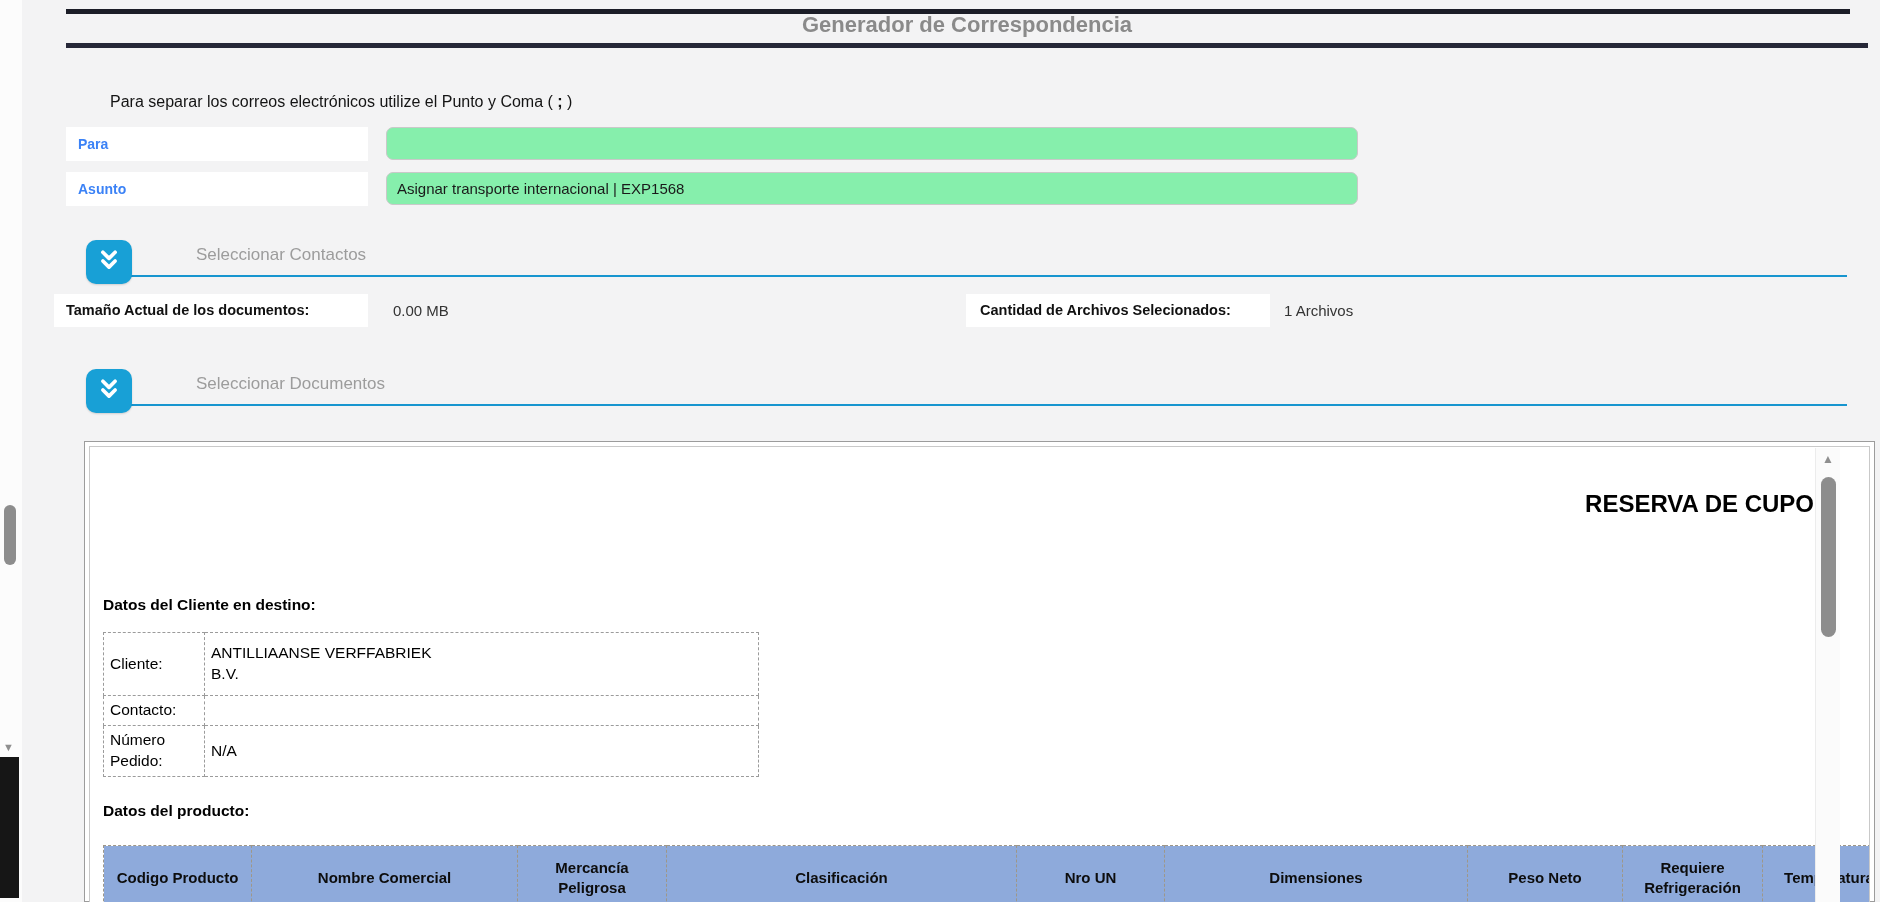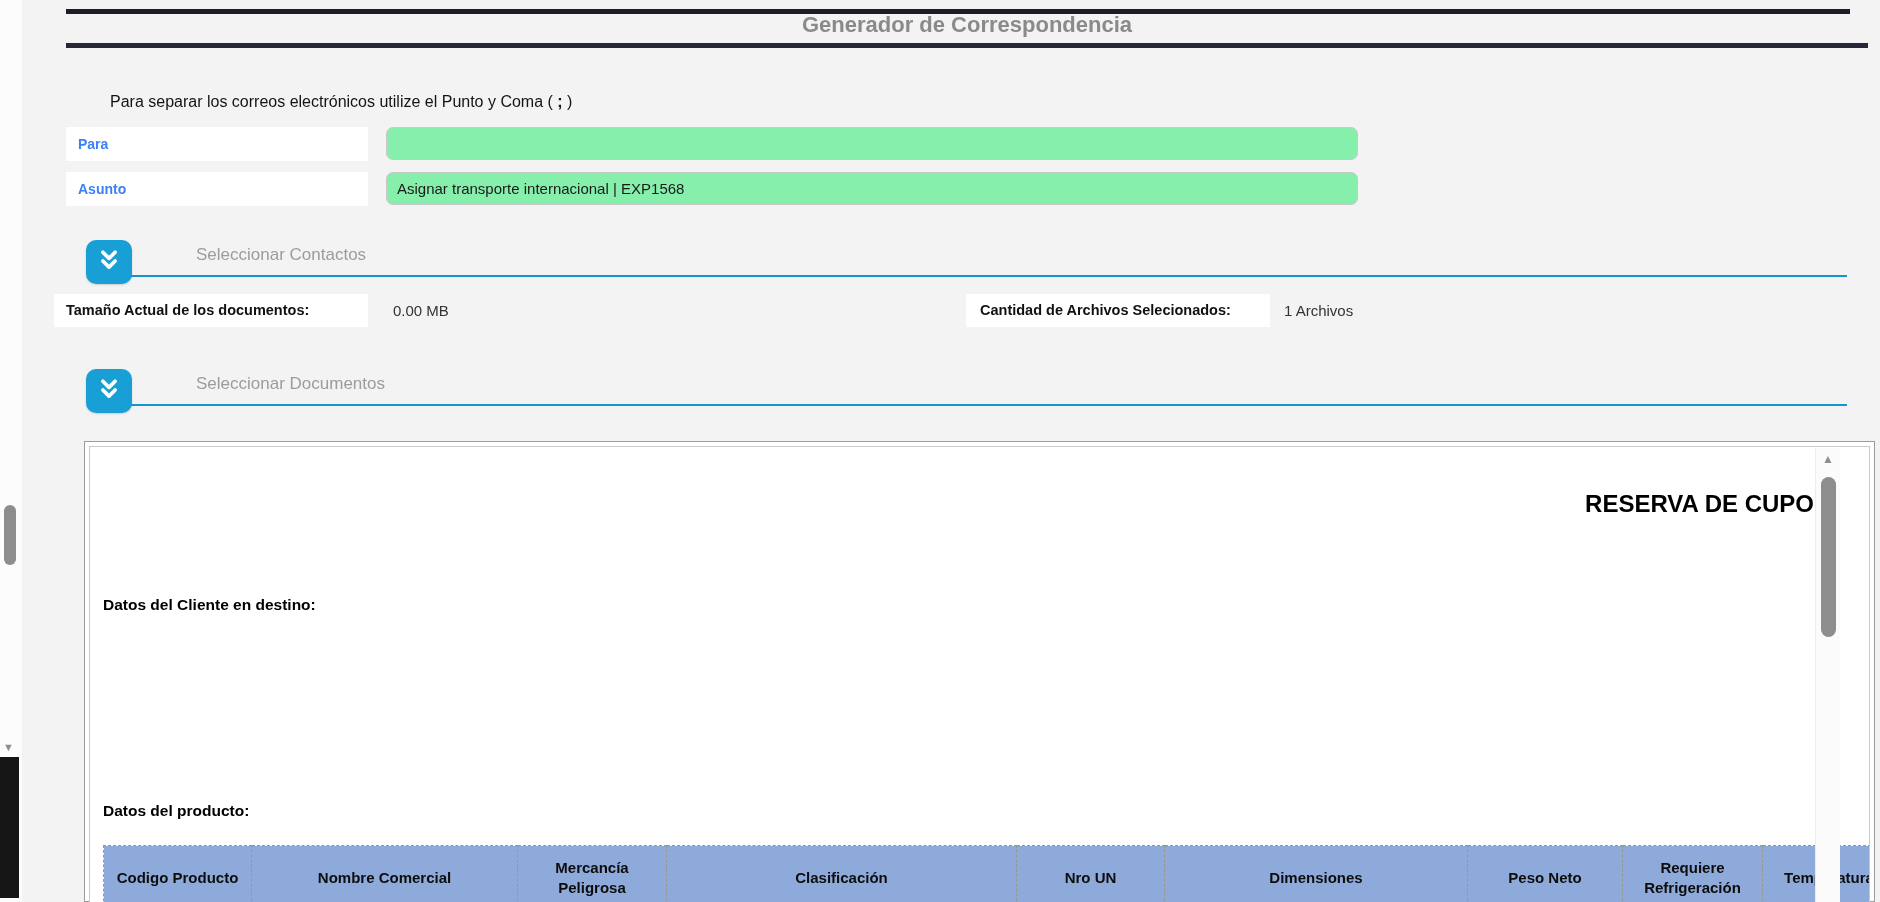--- a/index.html
+++ b/index.html
@@ -138,20 +138,37 @@
 </button>
 <div class="section-title st-2">Seleccionar Documentos</div>
 
 <div class="doc-panel">
   <div class="doc-inner">
 
     <div class="doc-content">
       <div class="doc-title">RESERVA DE CUPO</div>
       <div class="doc-h-client">Datos del Cliente en destino:</div>
 
+      <table class="client-table">
+        <tbody>
+            <tr>
+          <td class="c-label">Cliente:</td>
+          <td>ANTILLIAANSE VERFFABRIEK
+B.V.</td>
+        </tr>
+        <tr>
+          <td class="c-label">Contacto:</td>
+          <td></td>
+        </tr>
+        <tr>
+          <td class="c-label">Número Pedido:</td>
+          <td>N/A</td>
+        </tr>
+      </tbody>
+        </table>
 
       <div class="doc-h-product">Datos del producto:</div>
 
       <table class="product-table">
         <tbody>
             <tr>
           <th class="c1">Codigo Producto</th>
           <th class="c2">Nombre Comercial</th>
           <th class="c3">Mercancía Peligrosa</th>
           <th class="c4">Clasificación</th>

